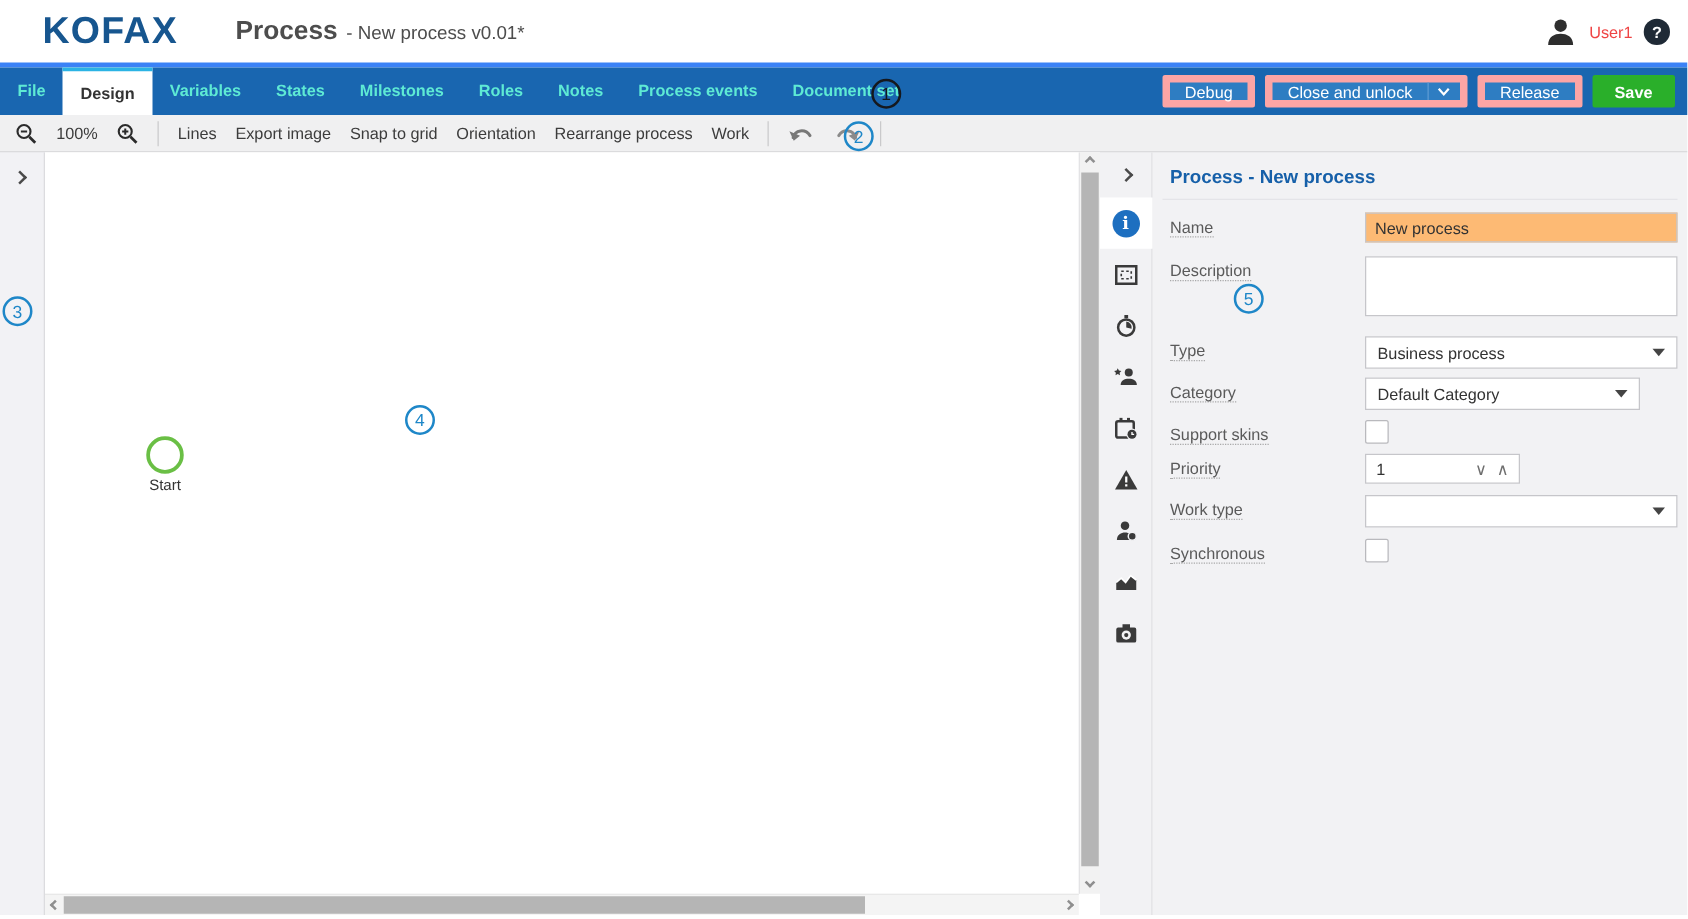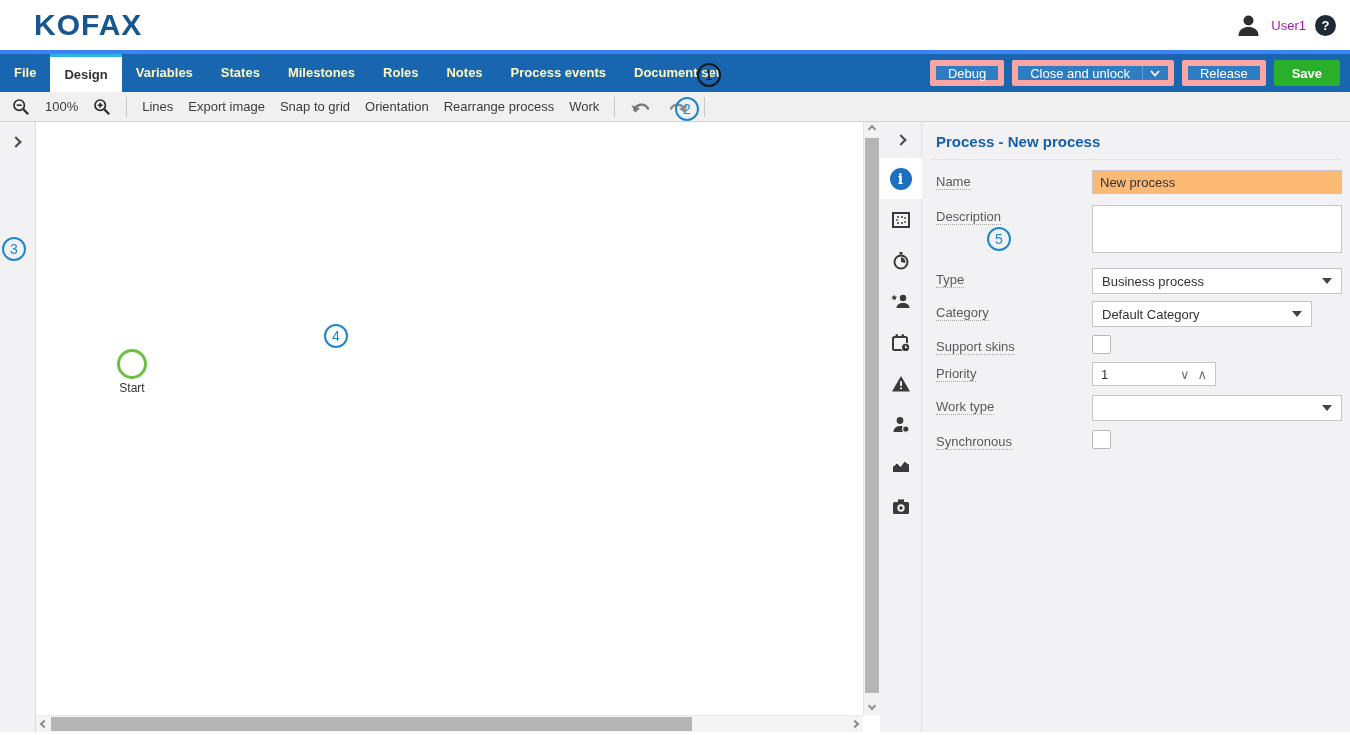--- a/index.html
+++ b/index.html
@@ -6,27 +6,27 @@
   html,body { width:1350px; height:735px; overflow:hidden; }
   body { font-family:"Liberation Sans", sans-serif; background:#fff; position:relative; }
 
   
   .header { height:54px; background:#fff; border-bottom:4px solid #3b82f6; display:flex; align-items:center; }
   .logo { margin-left:34px; font-size:30px; font-weight:800; color:#17568f; letter-spacing:1px; }
   .titlewrap { margin-left:46px; display:flex; align-items:baseline; gap:7px; }
   .app-title { font-size:21px; color:#4d4d4d; font-weight:600; }
   .ver-title { font-size:15px; color:#4d4d4d; }
   .header-right { margin-left:auto; margin-right:14px; display:flex; align-items:center; gap:9px; }
-  .username { font-size:13px; color:#a21caf; }
+  .username { font-size:13px; color:#ef4444; }
   .help-badge { width:21px; height:21px; border-radius:50%; background:#1f2a36; color:#fff;
     display:flex; align-items:center; justify-content:center; font-size:13px; font-weight:bold; }
 
   
   .menubar { height:38px; background:#1966b0; display:flex; align-items:stretch; }
-  .tab { padding:0 14px; line-height:38px; color:#fef9c3; font-size:13px; font-weight:600; cursor:default; white-space:nowrap; }
+  .tab { padding:0 14px; line-height:38px; color:#5eead4; font-size:13px; font-weight:600; cursor:default; white-space:nowrap; }
   .tab.active { background:#fff; color:#333; border-top:3px solid #2bb3e4; line-height:35px; }
   .menu-actions { margin-left:auto; display:flex; align-items:center; gap:8px; margin-right:10px; }
   .btn { background:#2e7dc2; border:6px solid #fca5a5; color:#fff; font-size:13px; height:26px;
     padding:0 12px; border-radius:2px; display:flex; align-items:center; white-space:nowrap; }
   .btn-split { padding:0; }
   .btn-split .split-label { padding:0 12px; display:flex; align-items:center; height:100%; }
   .btn-split .split-arrow { width:26px; height:100%; border-left:1px solid #5d9bd3; display:flex; align-items:center; justify-content:center; }
   .btn-save { background:#2aaf2a; border-color:#2aaf2a; font-weight:600; }
 
   
@@ -100,20 +100,24 @@
   .ann-2 { left:675px; top:97px; }
   .ann-3 { left:2px;  top:237px; }
   .ann-4 { left:324px; top:324px; }
   .ann-5 { left:987px; top:227px; }
 </style>
 </head>
 <body>
 
 <div class="header">
   <div class="logo">KOFAX</div>
+  <div class="titlewrap">
+    <span class="app-title">Process</span>
+    <span class="ver-title">- New process v0.01*</span>
+  </div>
   <div class="header-right">
     <span style="display:flex;">
       <svg width="27" height="27" viewBox="0 0 27 27">
           <circle cx="13.5" cy="8.5" r="5" fill="#2e2e2e"></circle>
           <path d="M3.5 24 C3.5 17.5,8.5 15,13.5 15 C18.5 15,23.5 17.5,23.5 24 Z" fill="#2e2e2e"></path>
         </svg>
     </span>
     <span class="username">User1</span>
     <span class="help-badge">?</span>
   </div>

